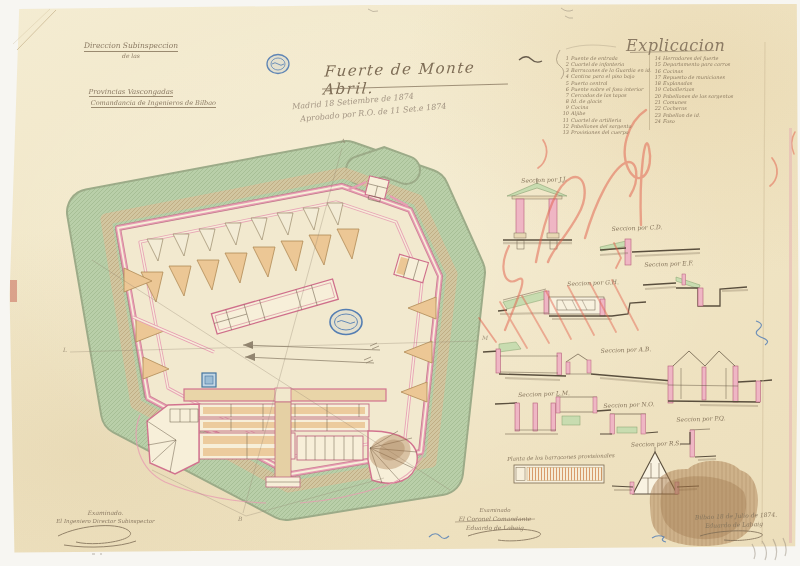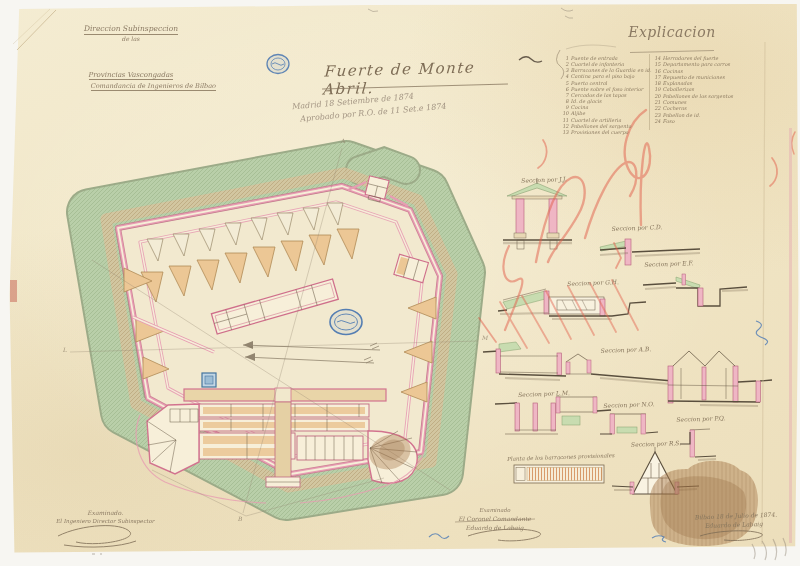--- a/index.html
+++ b/index.html
@@ -10,31 +10,31 @@
     background:
       radial-gradient(ellipse at 88% 12%, rgba(208,172,110,.20), transparent 30%),
       radial-gradient(ellipse at 10% 80%, rgba(190,160,105,.14), transparent 35%),
       radial-gradient(ellipse at 45% 45%, rgba(255,255,248,.28), transparent 60%),
       linear-gradient(160deg,#f4ecd2 0%,#f1e6c6 45%,#ecdebb 100%);
     filter:drop-shadow(2px 3px 4px rgba(120,110,90,.35));}
   .art{position:absolute;left:0;top:0;width:800px;height:566px;}
   .txt{position:absolute;font-style:italic;color:#8b7a63;}
   .center{text-align:center;}
   .u{border-bottom:.6px solid #9a8a70;padding-bottom:.5px;}
-  .hdr{left:46px;top:24px;width:170px;line-height:1.45;}
+  .hdr{left:46px;top:41px;width:170px;line-height:1.45;}
   .hdr .h1{font-size:7.5px;}
   .hdr .h2{font-size:6px;}
   .hdr .h3{font-size:7px;margin-top:26px;}
   .hdr .h4{font-size:6.5px;margin-top:2px;text-align:right;}
   .title{left:324px;top:60px;width:184px;font-size:15px;letter-spacing:1.5px;color:#7d6c55;
          transform:rotate(-1.5deg) skewX(-6deg);}
   .title-rule{left:322px;top:86px;width:186px;height:0;border-top:1px solid #8b7a63;
          transform:rotate(-1.5deg);opacity:.8;}
   .pnote{color:#a49684;font-size:8px;transform:rotate(-5deg);white-space:nowrap;}
-  .legend-title{left:626px;top:24px;width:92px;font-size:14px;color:#8b7a63;letter-spacing:.5px;font-style:italic;}
+  .legend-title{left:626px;top:36px;width:92px;font-size:16px;color:#8b7a63;letter-spacing:.5px;font-style:italic;}
   .legend-rule{left:630px;top:51px;width:84px;height:0;border-top:.8px solid #9a8a70;transform:rotate(-1.5deg);opacity:.7;}
   .leg{font-size:5px;line-height:6.15px;color:#8b7a60;white-space:nowrap;}
   .leg-l{left:561px;top:55px;width:90px;}
   .leg-r{left:653px;top:55px;width:92px;line-height:6.3px;}
   .leg .row{display:flex;}
   .leg .n{width:8px;text-align:right;margin-right:2px;flex:none;}
   .leg-div{left:649px;top:54px;height:76px;width:0;border-left:.8px solid #b3a27f;opacity:.55;}
   .slab{font-size:6px;width:82px;text-align:center;transform:rotate(-2deg);white-space:nowrap;color:#86755c;}
   .sig{line-height:1.5;}
 </style>

